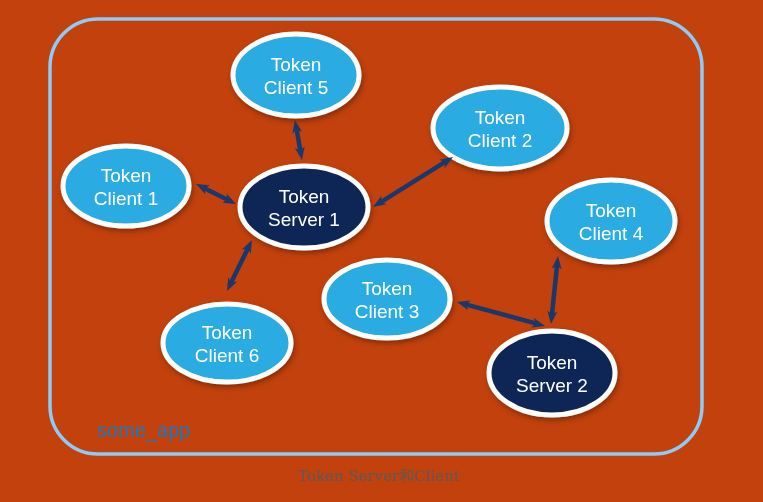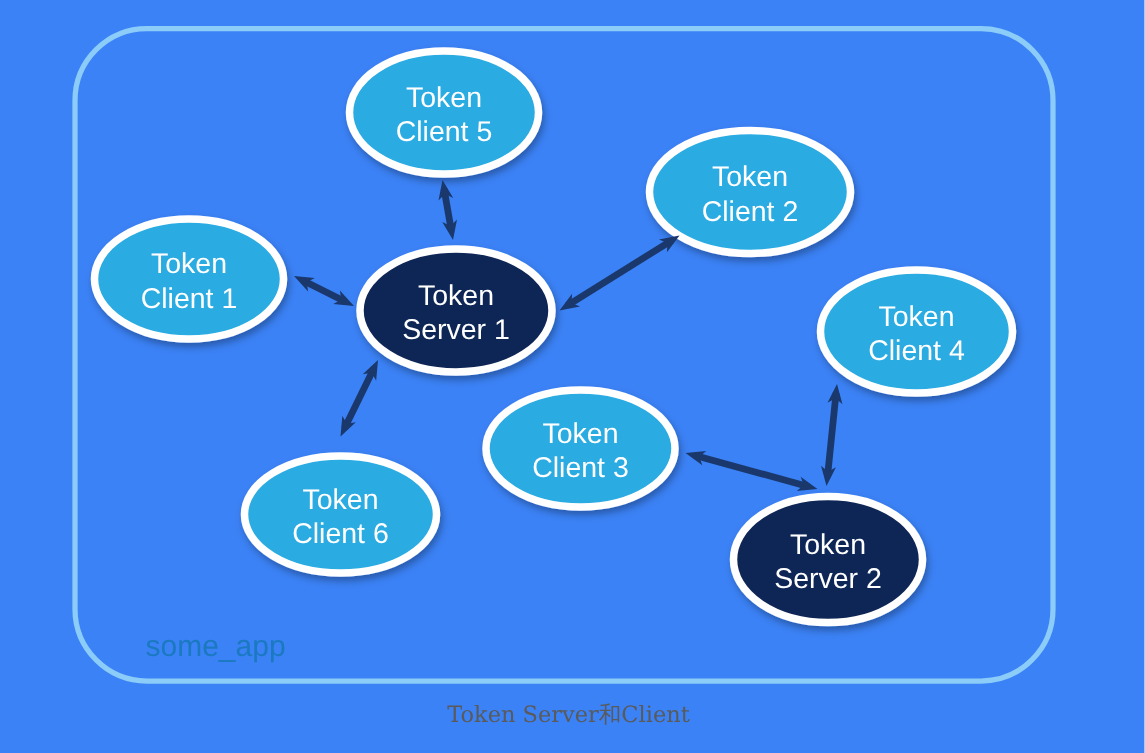--- a/index.html
+++ b/index.html
@@ -1,20 +1,20 @@
 <!DOCTYPE html>
 <html><head>
 <meta charset="utf-8">
 <style>
   html, body { margin: 0; padding: 0; background: #ffffff; }
   .stage {
     position: relative;
     width: 763px;
     height: 502px;
-    background: #3b82f6;
+    background: #c2410c;
     overflow: hidden;
     font-family: "Liberation Sans", sans-serif;
   }
   svg { display: block; }
   .node-label {
     font-family: "Liberation Sans", sans-serif;
     font-size: 19px;
     fill: #ffffff;
     text-anchor: middle;
   }

